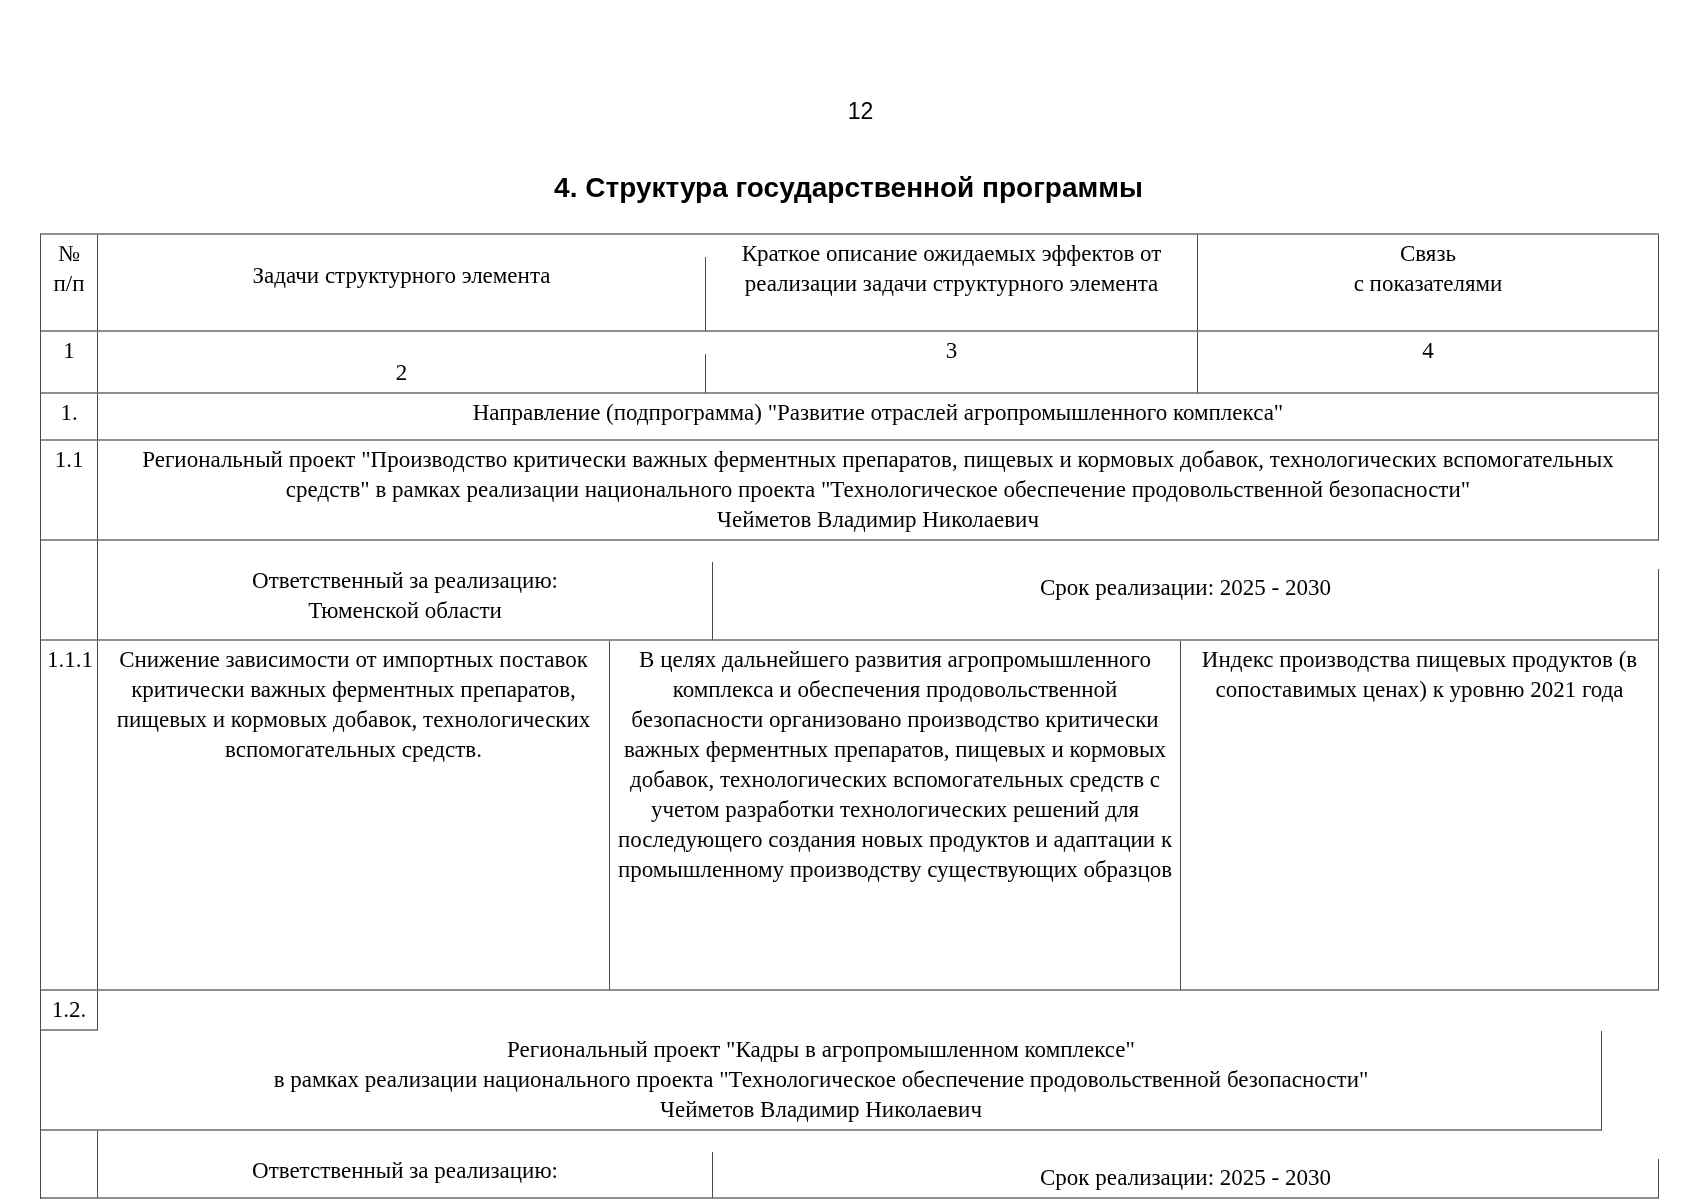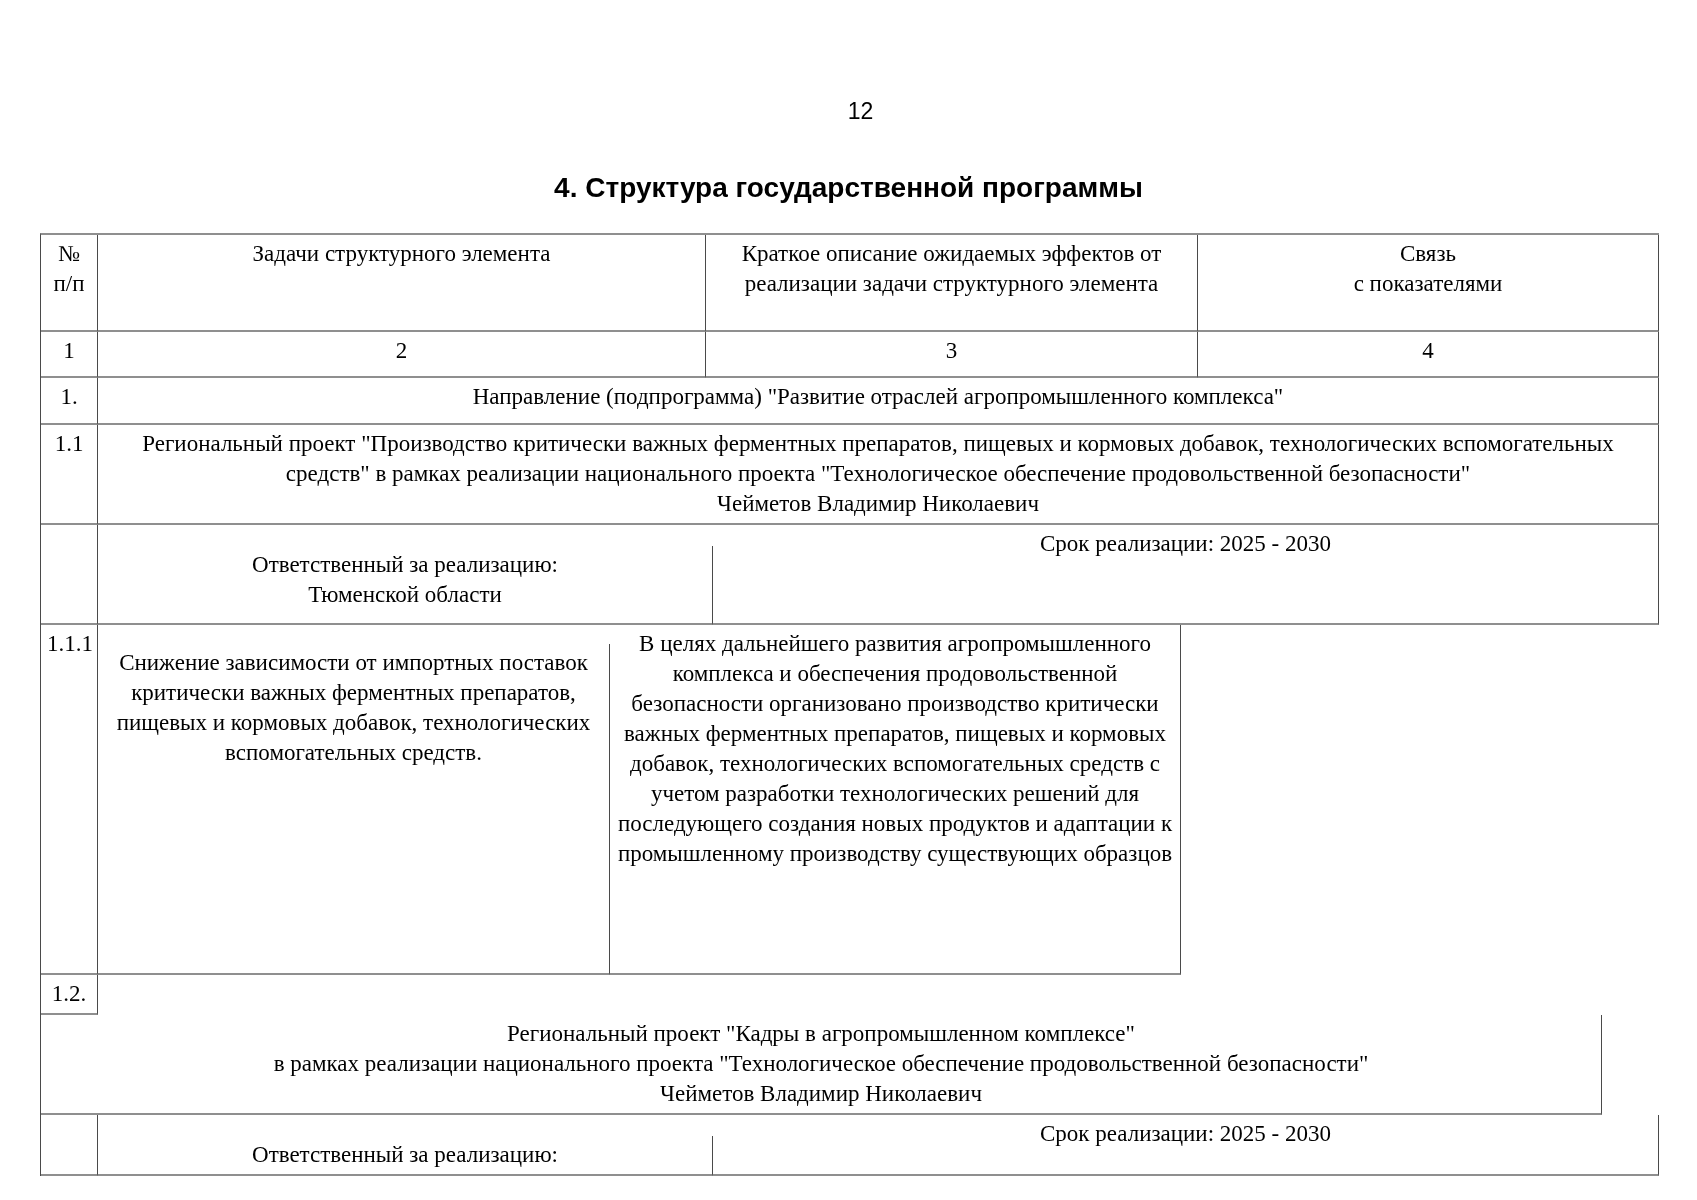--- a/index.html
+++ b/index.html
@@ -28,30 +28,30 @@
     box-sizing: border-box; flex: 0 0 auto;
     border-right: 1px solid #4a4a4a;
     border-bottom: 2px solid #8f8f8f;
     padding: 4px 6px;
     text-align: center;
     font-size: 23px; line-height: 30px;
     overflow: hidden;
   }
   
   .w-num  { width: 57px; }
-  .w-c2   { width: 608px; }
+  .w-c2   { width: 608px; margin-top: 22px; }
   .w-c3   { width: 492px; font-family: Liberation Serif, serif; }
   .w-c4   { width: 461px; }
   
   .w-wide { width: 1561px; }
   
   .w-resp-l { width: 615px; margin-top: 21px; }
-  .w-resp-r { width: 946px; }
+  .w-resp-r { width: 946px; margin-top: 28px; }
   
-  .w-t2 { width: 512px; margin-top: 19px; }
+  .w-t2 { width: 512px; }
   .w-t3 { width: 571px; }
   .w-t4 { width: 478px; }
   
   .h-header  { min-height: 97px; }
   .h-numline { min-height: 46px; }
   .h-r1      { min-height: 47px; }
   .h-r11     { min-height: 95px; }
   .h-resp1   { min-height: 100px; }
   .h-r111    { min-height: 350px; }
   .h-r12     { min-height: 122px; flex-direction: column; }
@@ -104,20 +104,21 @@
       <div>Ответственный за реализацию:</div>
       <div>Тюменской области</div>
     </div>
     <div class="cell w-resp-r">Срок реализации: 2025 - 2030</div>
   </div>
 
   <div class="row h-r111">
     <div class="cell w-num">1.1.1</div>
     <div class="cell w-t2">Снижение зависимости от импортных поставок критически важных ферментных препаратов, пищевых и кормовых добавок, технологических вспомогательных средств.</div>
     <div class="cell w-t3">В целях дальнейшего развития агропромышленного комплекса и обеспечения продовольственной безопасности организовано производство критически важных ферментных препаратов, пищевых и кормовых добавок, технологических вспомогательных средств с учетом разработки технологических решений для последующего создания новых продуктов и адаптации к промышленному производству существующих образцов</div>
+    <div class="cell w-t4">Индекс производства пищевых продуктов (в сопоставимых ценах) к уровню 2021 года</div>
   </div>
 
   <div class="row h-r12">
     <div class="cell w-num">1.2.</div>
     <div class="cell w-wide">
       <div>Региональный проект "Кадры в агропромышленном комплексе"</div>
       <div>в рамках реализации национального проекта "Технологическое обеспечение продовольственной безопасности"</div>
       <div>Чейметов Владимир Николаевич</div>
     </div>
   </div>

